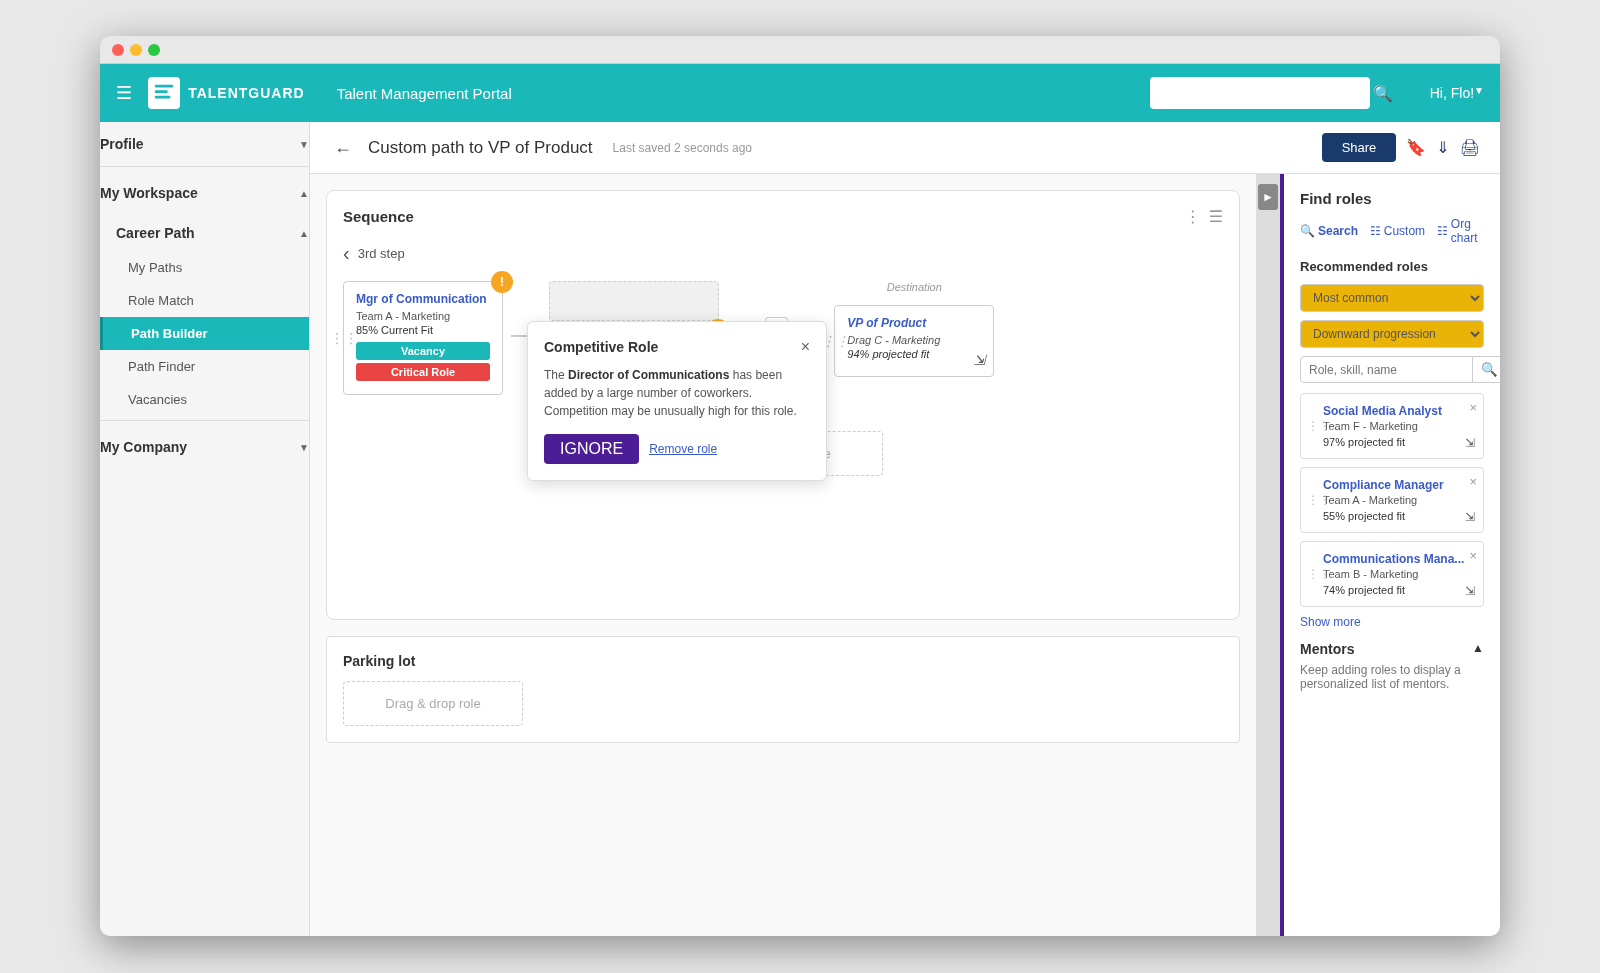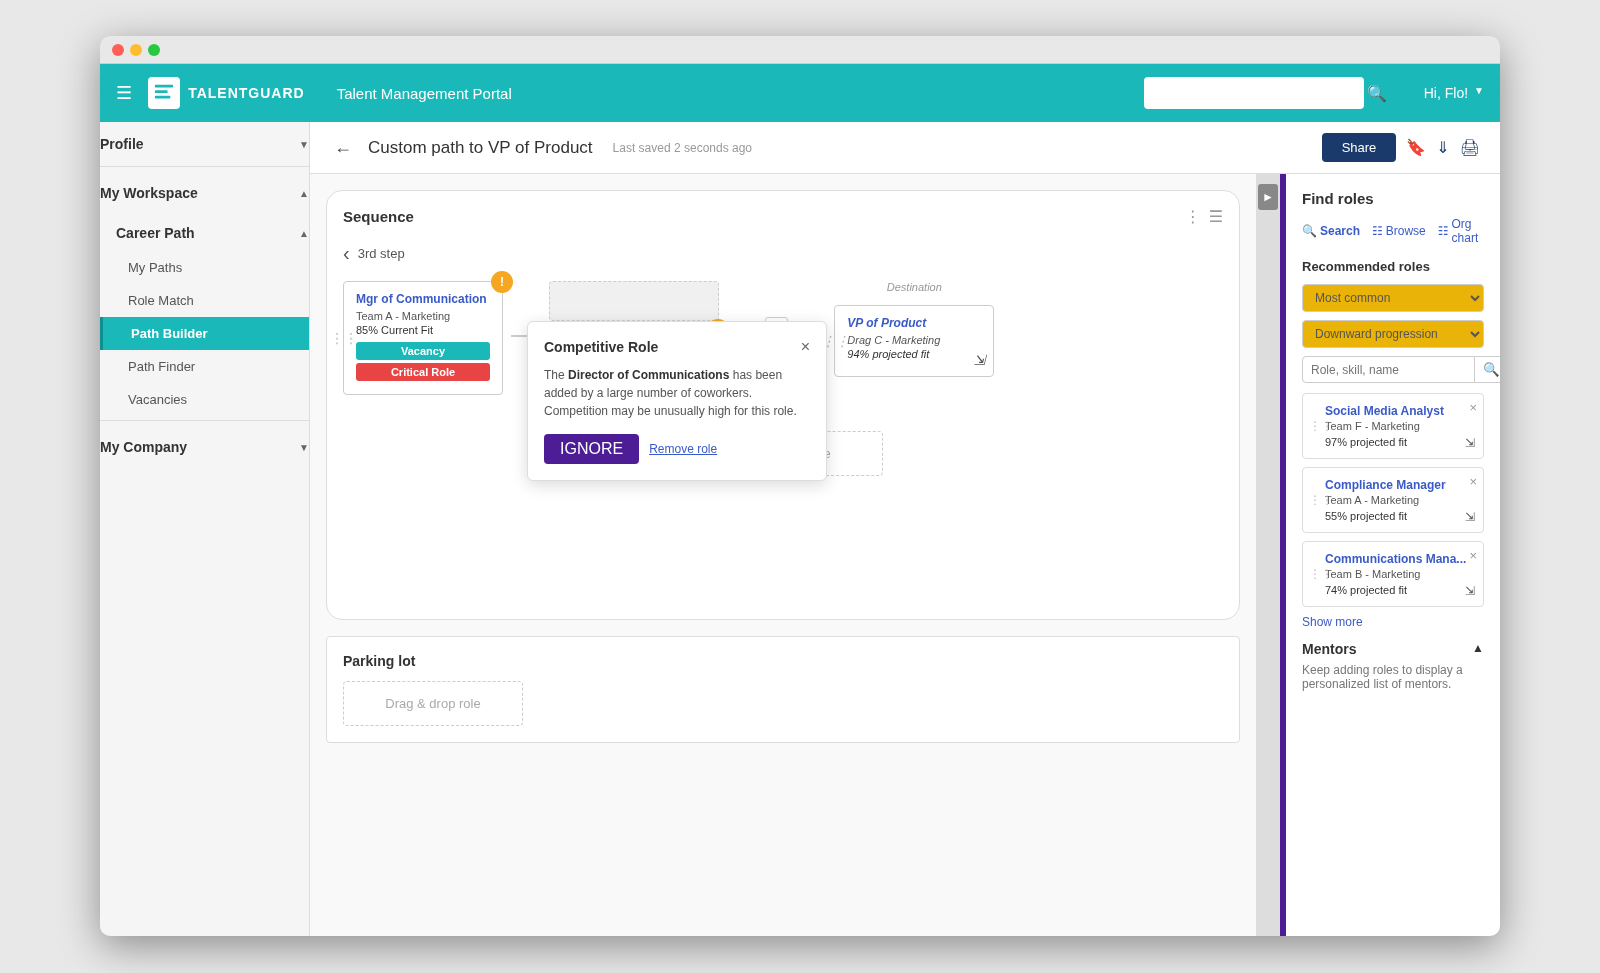--- a/index.html
+++ b/index.html
@@ -17,21 +17,21 @@
     .topnav { background: #1ab8b8; height: 58px; display: flex; align-items: center; padding: 0 16px; gap: 16px; }
     .topnav-hamburger { color: white; font-size: 18px; cursor: pointer; }
     .topnav-logo { display: flex; align-items: center; gap: 8px; }
     .logo-icon { width: 32px; height: 32px; background: white; border-radius: 4px; display: flex; align-items: center; justify-content: center; }
     .logo-icon svg { width: 22px; height: 22px; }
     .logo-text { color: white; font-size: 14px; font-weight: 700; letter-spacing: 1px; }
     .topnav-title { color: white; font-size: 15px; margin-left: 16px; }
     .topnav-search { margin-left: auto; display: flex; align-items: center; }
     .topnav-search input { width: 220px; height: 32px; border-radius: 4px; border: none; padding: 0 8px; font-size: 13px; background: white; }
     .topnav-search-btn { background: none; border: none; color: white; font-size: 16px; cursor: pointer; margin-left: 4px; }
-    .topnav-user { color: white; font-size: 14px; margin-left: 20px; display: flex; align-items: flex-start; gap: 6px; cursor: pointer; }
+    .topnav-user { color: white; font-size: 14px; margin-left: 20px; display: flex; align-items: flex-start; cursor: pointer; }
     .topnav-user-arrow { font-size: 10px; }
 
     
     .main-layout { display: flex; height: calc(900px - 28px - 58px); }
 
     
     .sidebar { width: 210px; background: #f5f5f5; border-right: 1px solid #ddd; overflow-y: auto; flex-shrink: 0; }
     .sidebar-section { padding: 0; }
     .sidebar-header { display: flex; align-items: center; justify-content: space-between; padding: 14px 0 10px; font-size: 14px; font-weight: 600; color: #333; cursor: pointer; }
     .sidebar-header-arrow { font-size: 10px; color: #666; }
@@ -47,21 +47,21 @@
     .back-btn { background: none; border: none; font-size: 18px; cursor: pointer; color: #444; padding: 4px; }
     .breadcrumb-title { font-size: 17px; color: #333; font-weight: 500; }
     .breadcrumb-save { font-size: 12px; color: #999; margin-left: 8px; }
     .breadcrumb-actions { margin-left: auto; display: flex; align-items: center; gap: 10px; }
     .share-btn { background: #1a3a6b; color: white; border: none; padding: 7px 20px; border-radius: 4px; font-size: 13px; cursor: pointer; }
     .icon-btn { background: none; border: none; font-size: 16px; cursor: pointer; color: #1a3a6b; }
 
     
     .path-content { flex: 1; display: flex; overflow: hidden; }
     .path-main { flex: 1; overflow-y: auto; background: #f9f9f9; }
-    .sequence-area { background: white; margin: 16px; border-radius: 16px; border: 1px solid #ddd; padding: 16px; min-height: 430px; position: relative; }
+    .sequence-area { background: white; margin: 16px; border-radius: 8px; border: 1px solid #ddd; padding: 16px; min-height: 430px; position: relative; }
     .sequence-header { display: flex; align-items: center; justify-content: space-between; margin-bottom: 16px; }
     .sequence-title { font-size: 15px; font-weight: 600; color: #333; }
     .sequence-icons { display: flex; gap: 8px; color: #999; font-size: 16px; }
     .sequence-nav { display: flex; align-items: center; gap: 8px; margin-bottom: 16px; }
     .seq-nav-btn { background: none; border: none; font-size: 20px; cursor: pointer; color: #555; }
     .step-label { font-size: 13px; color: #555; }
 
     
     .role-card { background: white; border: 1px solid #ccc; border-radius: 4px; padding: 10px 12px; width: 160px; position: relative; cursor: grab; }
     .role-card-handle { position: absolute; left: -14px; top: 50%; transform: translateY(-50%); color: #bbb; font-size: 14px; }
@@ -94,21 +94,21 @@
     .popup-body strong { font-weight: 700; color: #333; }
     .popup-actions { display: flex; gap: 10px; }
     .btn-ignore { background: #4c1d95; color: white; border: none; padding: 6px 16px; border-radius: 4px; font-size: 16px; cursor: pointer; }
     .btn-remove { background: none; border: none; color: #3a5bc7; font-size: 12px; cursor: pointer; text-decoration: underline; }
 
     
     .parking-lot { background: white; margin: 0 16px 16px; border-radius: 4px; border: 1px solid #ddd; padding: 16px; }
     .parking-lot-title { font-size: 14px; font-weight: 600; color: #333; margin-bottom: 12px; }
 
     
-    .right-panel { width: 220px; background: white; border-left: 6px solid #4c1d95; overflow-y: auto; flex-shrink: 0; }
+    .right-panel { width: 220px; background: white; border-left: 4px solid #4c1d95; overflow-y: auto; flex-shrink: 0; }
     .panel-toggle { background: #ccc; width: 22px; height: 100%; display: flex; align-items: flex-start; padding-top: 10px; justify-content: center; cursor: pointer; }
     .panel-toggle-btn { background: #888; color: white; border: none; border-radius: 3px; padding: 6px 4px; cursor: pointer; font-size: 12px; }
     .right-panel-content { padding: 16px; }
     .find-roles-title { font-size: 15px; font-weight: 600; color: #333; margin-bottom: 10px; }
     .find-roles-tabs { display: flex; gap: 12px; margin-bottom: 14px; font-size: 12px; }
     .find-tab { color: #3a5bc7; cursor: pointer; display: flex; align-items: center; gap: 3px; }
     .find-tab.active { font-weight: 600; }
     .rec-title { font-size: 13px; font-weight: 600; color: #333; margin-bottom: 10px; }
     .rec-select { width: 100%; border: 1px solid #ccc; border-radius: 4px; padding: 5px 8px; font-size: 12px; margin-bottom: 8px; color: #555; background: #eab308; }
     .rec-search-row { display: flex; margin-bottom: 10px; }
@@ -324,21 +324,21 @@
         <div class="right-panel">
           <div class="right-panel-content">
             <div class="find-roles-title">Find roles</div>
             <div class="find-roles-tabs">
               <div class="find-tab active">
                 <span>🔍</span>
                 <span>Search</span>
               </div>
               <div class="find-tab">
                 <span>☷</span>
-                <span>Browse</span>
+                <span>Custom</span>
               </div>
               <div class="find-tab">
                 <span>☷</span>
                 <span>Org chart</span>
               </div>
             </div>
 
             <div class="rec-title">Recommended roles</div>
 
             <select class="rec-select">

